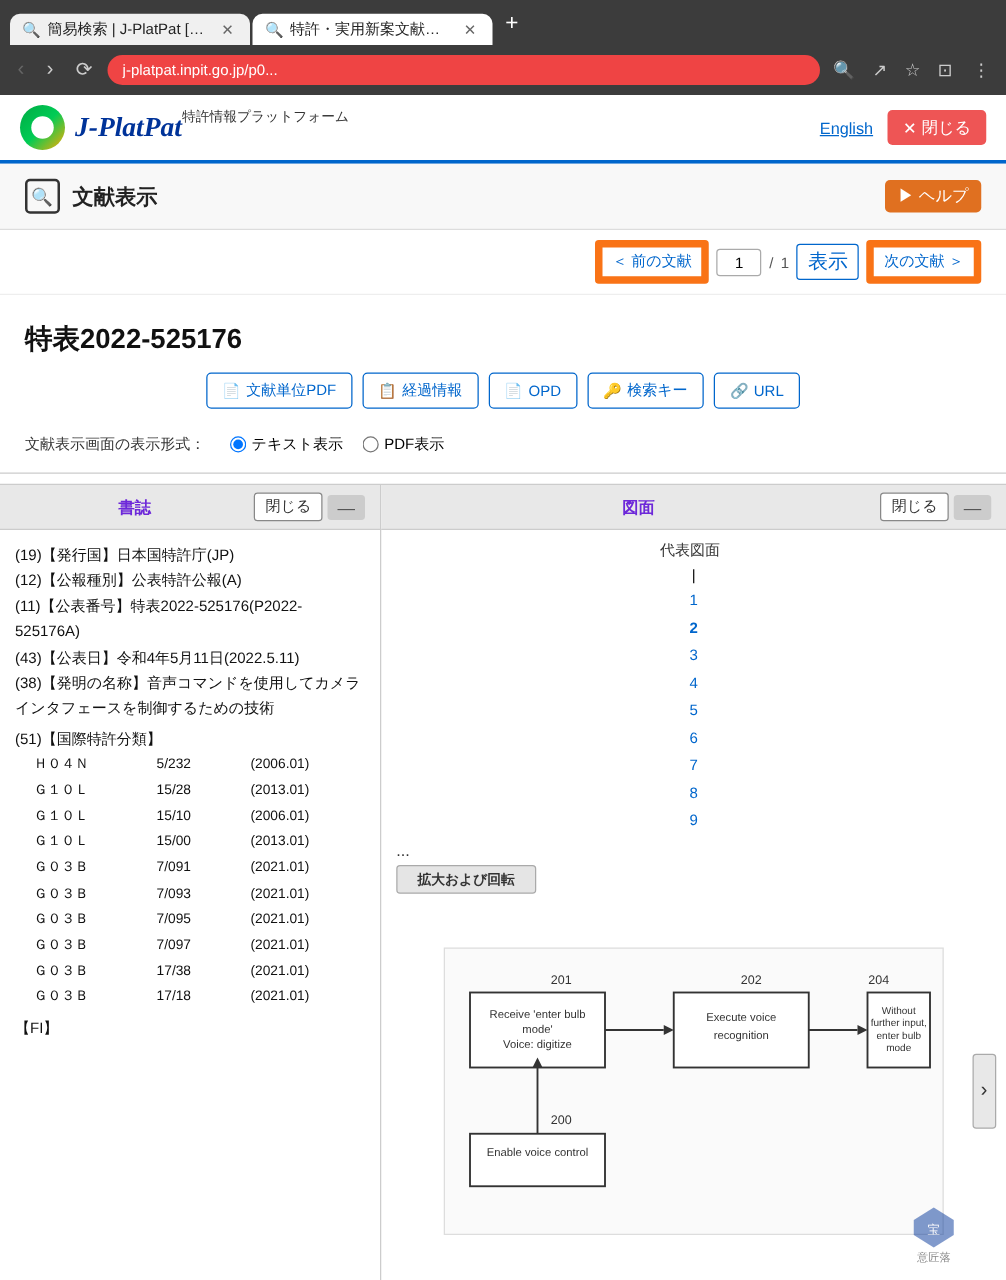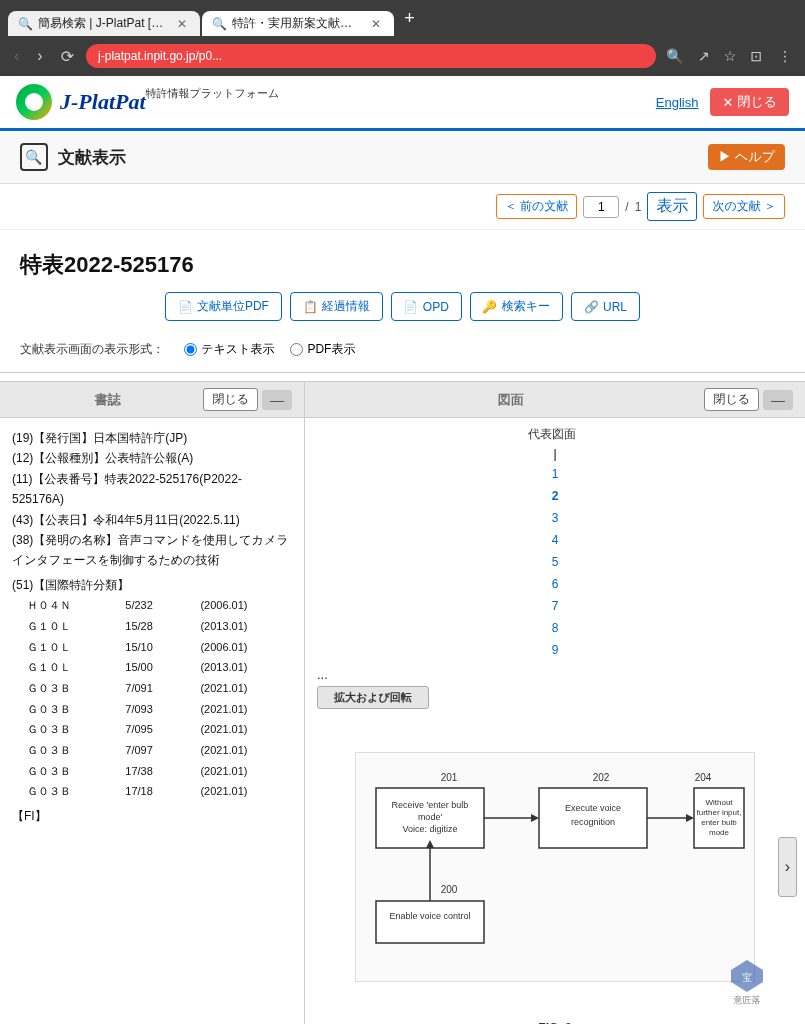--- a/index.html
+++ b/index.html
@@ -40,21 +40,21 @@
 
     
     .page-title-section { padding: 12px 20px; background: #f8f8f8; border-bottom: 1px solid #ddd; display: flex; align-items: center; justify-content: space-between; }
     .page-title-area { display: flex; align-items: center; gap: 10px; }
     .search-icon-box { width: 28px; height: 28px; border: 2px solid #333; border-radius: 4px; display: flex; align-items: center; justify-content: center; font-size: 14px; }
     .page-title { font-size: 17px; font-weight: bold; color: #222; }
     .help-btn { background: #e07020; color: white; border: none; border-radius: 4px; padding: 4px 10px; cursor: pointer; font-size: 13px; display: flex; align-items: center; gap: 4px; }
 
     
     .pagination-row { display: flex; align-items: center; justify-content: flex-end; padding: 8px 20px; gap: 6px; border-bottom: 1px solid #eee; }
-    .pag-btn { background: #fff; border: 1px solid #f97316; border-radius: 3px; padding: 3px 8px; cursor: pointer; font-size: 12px; color: #0066cc; text-align: right; }
+    .pag-btn { background: #fff; border: 6px solid #f97316; border-radius: 3px; padding: 3px 8px; cursor: pointer; font-size: 12px; color: #0066cc; text-align: right; }
     .pag-input { width: 36px; text-align: center; border: 1px solid #aaa; border-radius: 3px; padding: 3px 4px; font-size: 12px; }
     .pag-sep { font-size: 12px; color: #555; }
     .pag-total { font-size: 12px; color: #555; }
     .pag-show-btn { background: #fff; border: 1px solid #0066cc; border-radius: 3px; padding: 3px 8px; cursor: pointer; font-size: 16px; color: #0066cc; }
 
     
     .doc-title-section { padding: 20px 20px 12px; }
     .doc-title { font-size: 22px; font-weight: bold; color: #111; }
 
     
@@ -71,21 +71,21 @@
 
     
     .divider { border: none; border-top: 1px solid #ccc; margin: 8px 0; }
 
     
     .panels-container { display: flex; gap: 0; border-top: 1px solid #ccc; }
 
     
     .left-panel { width: 305px; min-width: 305px; border-right: 1px solid #ccc; }
     .panel-header { background: #e8e8e8; display: flex; align-items: center; justify-content: space-between; padding: 6px 12px; border-bottom: 1px solid #ccc; }
-    .panel-title { font-size: 13px; font-weight: bold; color: #737373; text-align: center; flex: 1; }
+    .panel-title { font-size: 13px; font-weight: bold; color: #6d28d9; text-align: center; flex: 1; }
     .panel-close-btn { background: #fff; border: 1px solid #888; border-radius: 3px; padding: 2px 8px; cursor: pointer; font-size: 12px; color: #333; }
     .panel-collapse-btn { background: #ccc; border: none; border-radius: 3px; padding: 2px 8px; cursor: pointer; font-size: 14px; color: #555; margin-left: 4px; }
     .bib-content { padding: 10px 12px; font-size: 12px; line-height: 1.7; color: #111; }
     .ipc-table { width: 100%; border-collapse: collapse; font-size: 11px; }
     .ipc-table td { padding: 1px 4px; }
     .ipc-col1 { width: 80px; }
     .ipc-col2 { width: 55px; }
     .ipc-col3 { width: 70px; }
 
     

